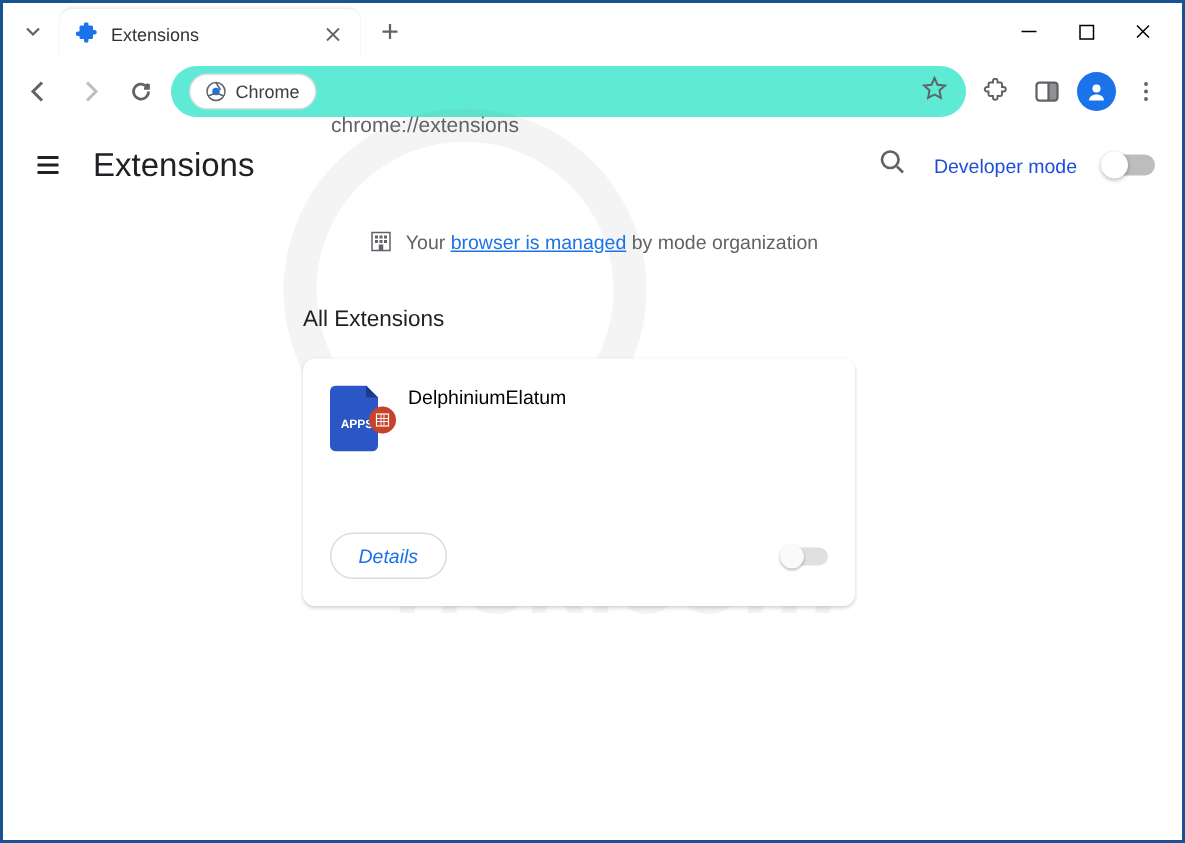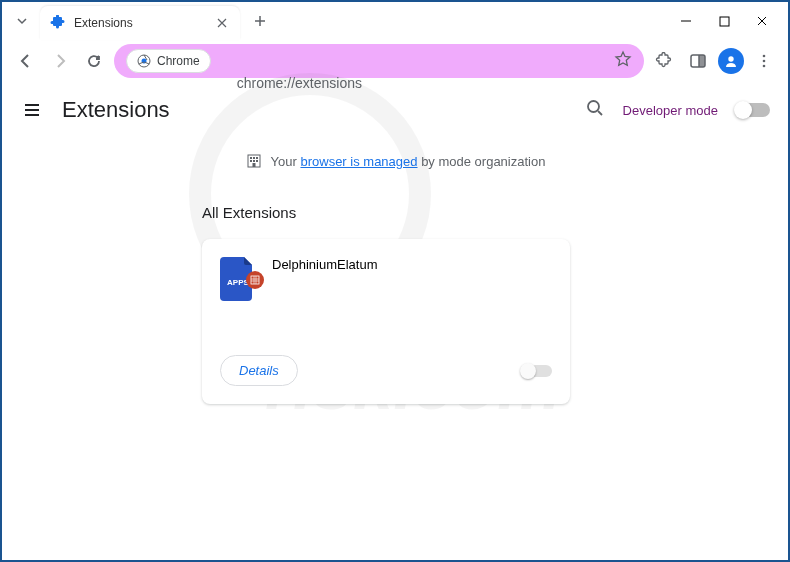--- a/index.html
+++ b/index.html
@@ -13,33 +13,33 @@
 .tab-icon { width: 16px; height: 16px; margin-right: 8px; }
 .tab-title { font-size: 12px; color: #333; flex: 1; }
 .tab-close { width: 16px; height: 16px; display: flex; align-items: center; justify-content: center; color: #5f6368; }
 .new-tab { width: 28px; height: 28px; display: flex; align-items: center; justify-content: center; margin-left: 6px; color: #5f6368; }
 .win-controls { margin-left: auto; display: flex; gap: 18px; padding-right: 8px; }
 .win-btn { width: 20px; height: 20px; display: flex; align-items: center; justify-content: center; color: #000; }
 
 .toolbar { display: flex; align-items: center; height: 42px; padding: 0 10px; gap: 6px; background: #fff; }
 .nav-btn { width: 28px; height: 28px; display: flex; align-items: center; justify-content: center; border-radius: 50%; color: #5f6368; }
 .nav-btn.disabled { color: #bdbdbd; }
-.omnibox { flex: 1; display: flex; align-items: center; height: 34px; background: #f0abfc; border-radius: 17px; padding: 0 12px; gap: 26px; }
+.omnibox { flex: 1; display: flex; align-items: center; height: 34px; background: #5eead4; border-radius: 17px; padding: 0 12px; gap: 10px; }
 .omni-chip { display: flex; align-items: center; gap: 6px; background: #fff; border-radius: 14px; padding: 4px 10px; font-size: 12px; color: #3c4043; border: 1px solid #dadce0; }
 .omni-url { font-size: 14px; color: #5f6368; flex: 1; margin-top: 44px; }
 .omni-star { color: #5f6368; }
 .tb-icon { width: 28px; height: 28px; display: flex; align-items: center; justify-content: center; color: #5f6368; }
 .avatar { width: 26px; height: 26px; border-radius: 50%; background: #1a73e8; display: flex; align-items: center; justify-content: center; }
 
 .page-header { display: flex; align-items: center; height: 56px; padding: 0 18px; position: relative; z-index: 1; }
 .menu-btn { width: 24px; height: 24px; display: flex; align-items: center; justify-content: center; margin-right: 18px; }
 .page-title { font-size: 22px; color: #202124; font-weight: 500; }
 .header-right { margin-left: auto; display: flex; align-items: center; gap: 18px; }
 .search-btn { color: #5f6368; }
-.dev-label { font-size: 13px; color: #701a75; }
+.dev-label { font-size: 13px; color: #1d4ed8; }
 .toggle { width: 34px; height: 14px; background: #bdbdbd; border-radius: 7px; position: relative; }
 .toggle::after { content: ''; position: absolute; width: 18px; height: 18px; background: #fff; border-radius: 50%; top: -2px; left: -2px; box-shadow: 0 1px 3px rgba(0,0,0,0.3); }
 
 .managed-banner { display: flex; align-items: center; justify-content: center; gap: 8px; padding: 14px 0; font-size: 13px; color: #5f6368; position: relative; z-index: 1; }
 .managed-link { color: #1a73e8; text-decoration: underline; }
 
 .content { padding: 20px 15px 0 200px; position: relative; z-index: 1; }
 .section-title { font-size: 15px; color: #202124; margin-bottom: 18px; }
 .ext-card { width: 368px; background: #fff; border-radius: 8px; box-shadow: 0 1px 3px rgba(60,64,67,0.15), 0 1px 2px rgba(60,64,67,0.1); padding: 18px; }
 .ext-top { display: flex; gap: 16px; min-height: 80px; }

